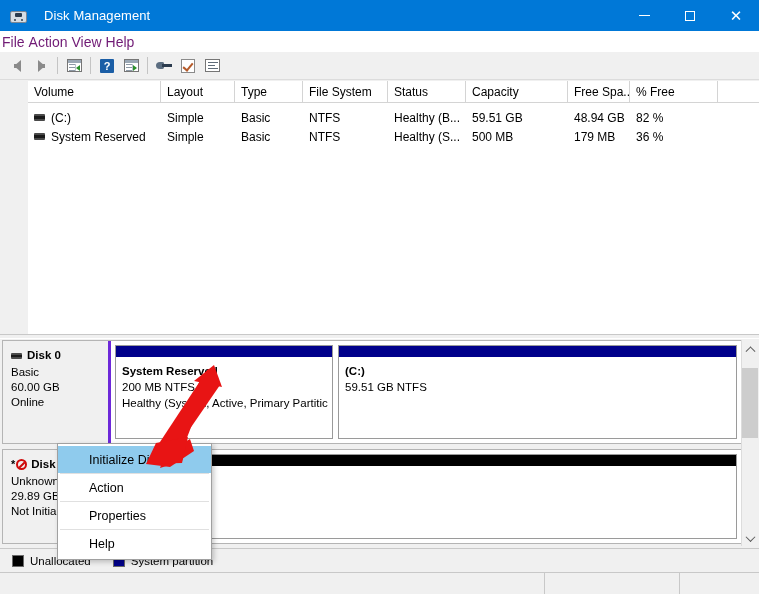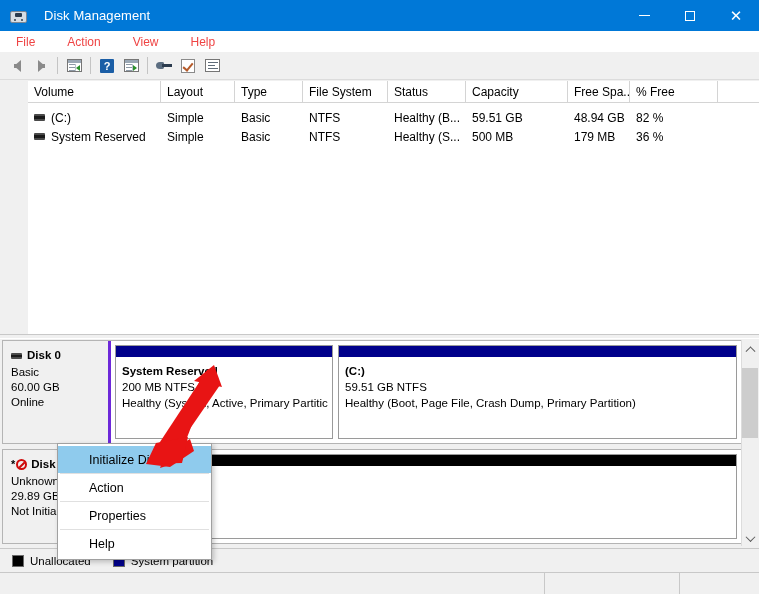--- a/index.html
+++ b/index.html
@@ -93,23 +93,23 @@
   .menubar {
     position: absolute;
     left: 0; top: 31px;
     width: 759px; height: 21px;
     background: #ffffff;
     display: flex;
     align-items: center;
     border-bottom: 1px solid #ffffff;
   }
   .menuitem {
-    padding: 2px 16px;
-    font-size: 12px;
-    color: #ef4444;
+    padding: 2px 2px;
+    font-size: 14px;
+    color: #701a75;
     cursor: default;
   }
 
   
   .toolbar {
     position: absolute;
     left: 0; top: 52px;
     width: 759px; height: 28px;
     background: #f0f0f0;
     border-bottom: 1px solid #dcdcdc;
@@ -707,21 +707,20 @@
             <div class="part-name">System Reserved</div>
             <div>200 MB NTFS</div>
             <div>Healthy (System, Active, Primary Partitic</div>
           </div>
         </div>
         <div class="part" style="flex:1">
           <div class="part-bar"></div>
           <div class="part-body">
             <div class="part-name">(C:)</div>
             <div>59.51 GB NTFS</div>
-            <div>Healthy (Boot, Page File, Crash Dump, Primary Partition)</div>
           </div>
         </div>
       </div>
     </div>
 
     <div class="disk-block" style="top:110px; height:95px;">
       <div class="disk-info">
         <div class="disk-title">
           <span class="disk-asterisk">*</span>
           <span class="disk-icon-err"></span>

